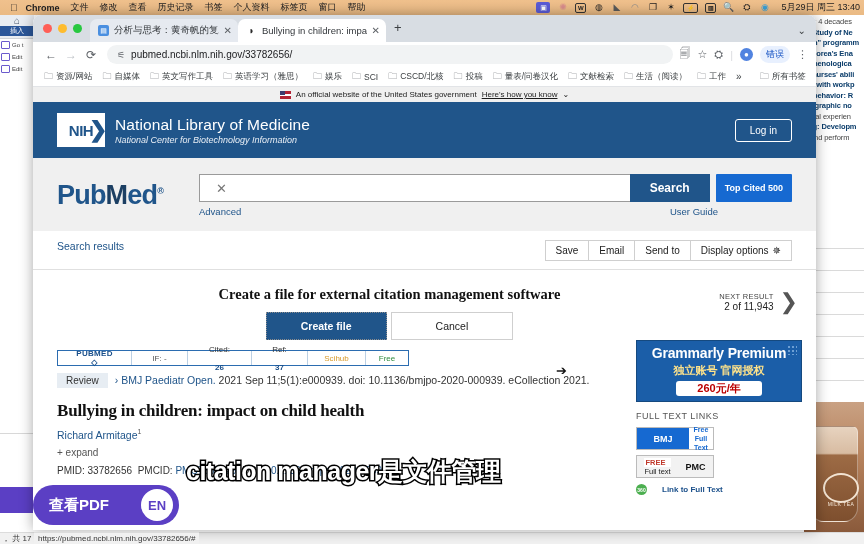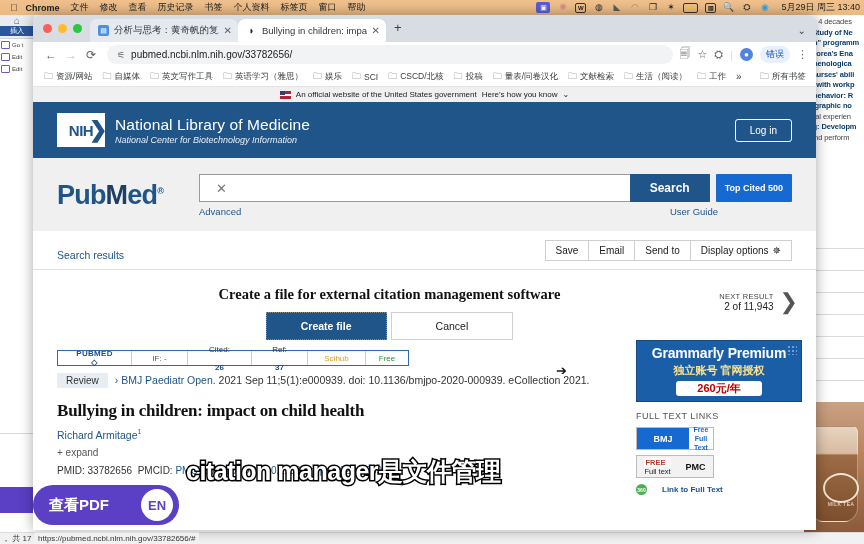--- a/index.html
+++ b/index.html
@@ -142,21 +142,21 @@
 
   
   .page { position:absolute; left:0; top:72px; width:783px; height:443px; background:#fff; overflow:hidden;}
   .gov-banner {
     height:15px; background:#f0f0f0; display:flex; align-items:center; justify-content:center;
     gap:5px; font-size:8px; color:#1b1b1b;
   }
   .flagico { width:11px;height:8px;background:linear-gradient(180deg,#b22234 0 33%,#fff 33% 66%,#b22234 66%);
     position:relative; display:inline-block;}
   .flagico:before{content:"";position:absolute;left:0;top:0;width:5px;height:4px;background:#3c3b6e;}
-  .gov-link { color:#1b1b1b; }
+  .gov-link { color:#1b1b1b; text-decoration:underline; }
 
   .nih-bar { height:56px; background:#20558a; display:flex; align-items:center; padding:0 24px; }
   .nih-logo { display:flex; align-items:center; gap:10px; }
   .nih-mark {
     width:48px;height:34px;background:#fff;color:#20558a;font-weight:bold;font-size:15px;
     display:flex;align-items:center;justify-content:center;letter-spacing:-.5px;
     position:relative;
   }
   .nih-mark .arrow { position:absolute; right:-2px; top:3px; font-size:22px; color:#20558a; line-height:28px;}
   .nih-txt .l1 { color:#fff; font-size:15.5px; letter-spacing:.1px; }
@@ -190,21 +190,21 @@
   }
   .topcited-btn {
     background:#1669d1; color:#fff; font-size:9px; font-weight:bold;
     padding:0 9px; display:flex; align-items:center; margin-left:6px; border-radius:1px;
   }
   .subrow { display:flex; justify-content:space-between; margin-top:4px; font-size:9.5px; }
   .subrow a { color:#20558a; text-decoration:none; }
   .subrow .ug { margin-right:74px; }
 
   .toolrow {
-    display:flex; align-items:flex-end; padding:9px 24px 8px 24px;
+    display:flex; align-items:flex-start; padding:9px 24px 8px 24px;
     border-bottom:1px solid #e0e0e0;
   }
   .toolrow .sr { font-size:10.5px; color:#20558a; }
   .toolrow .sp { flex:1; }
   .tool-btns { display:flex; }
   .tbtn {
     border:1px solid #cfcfcf; background:#fff; font-size:10px; color:#212121;
     padding:4px 10px; margin-left:-1px; display:flex;align-items:center; gap:4px;
   }
   .gear { font-size:10px; }

